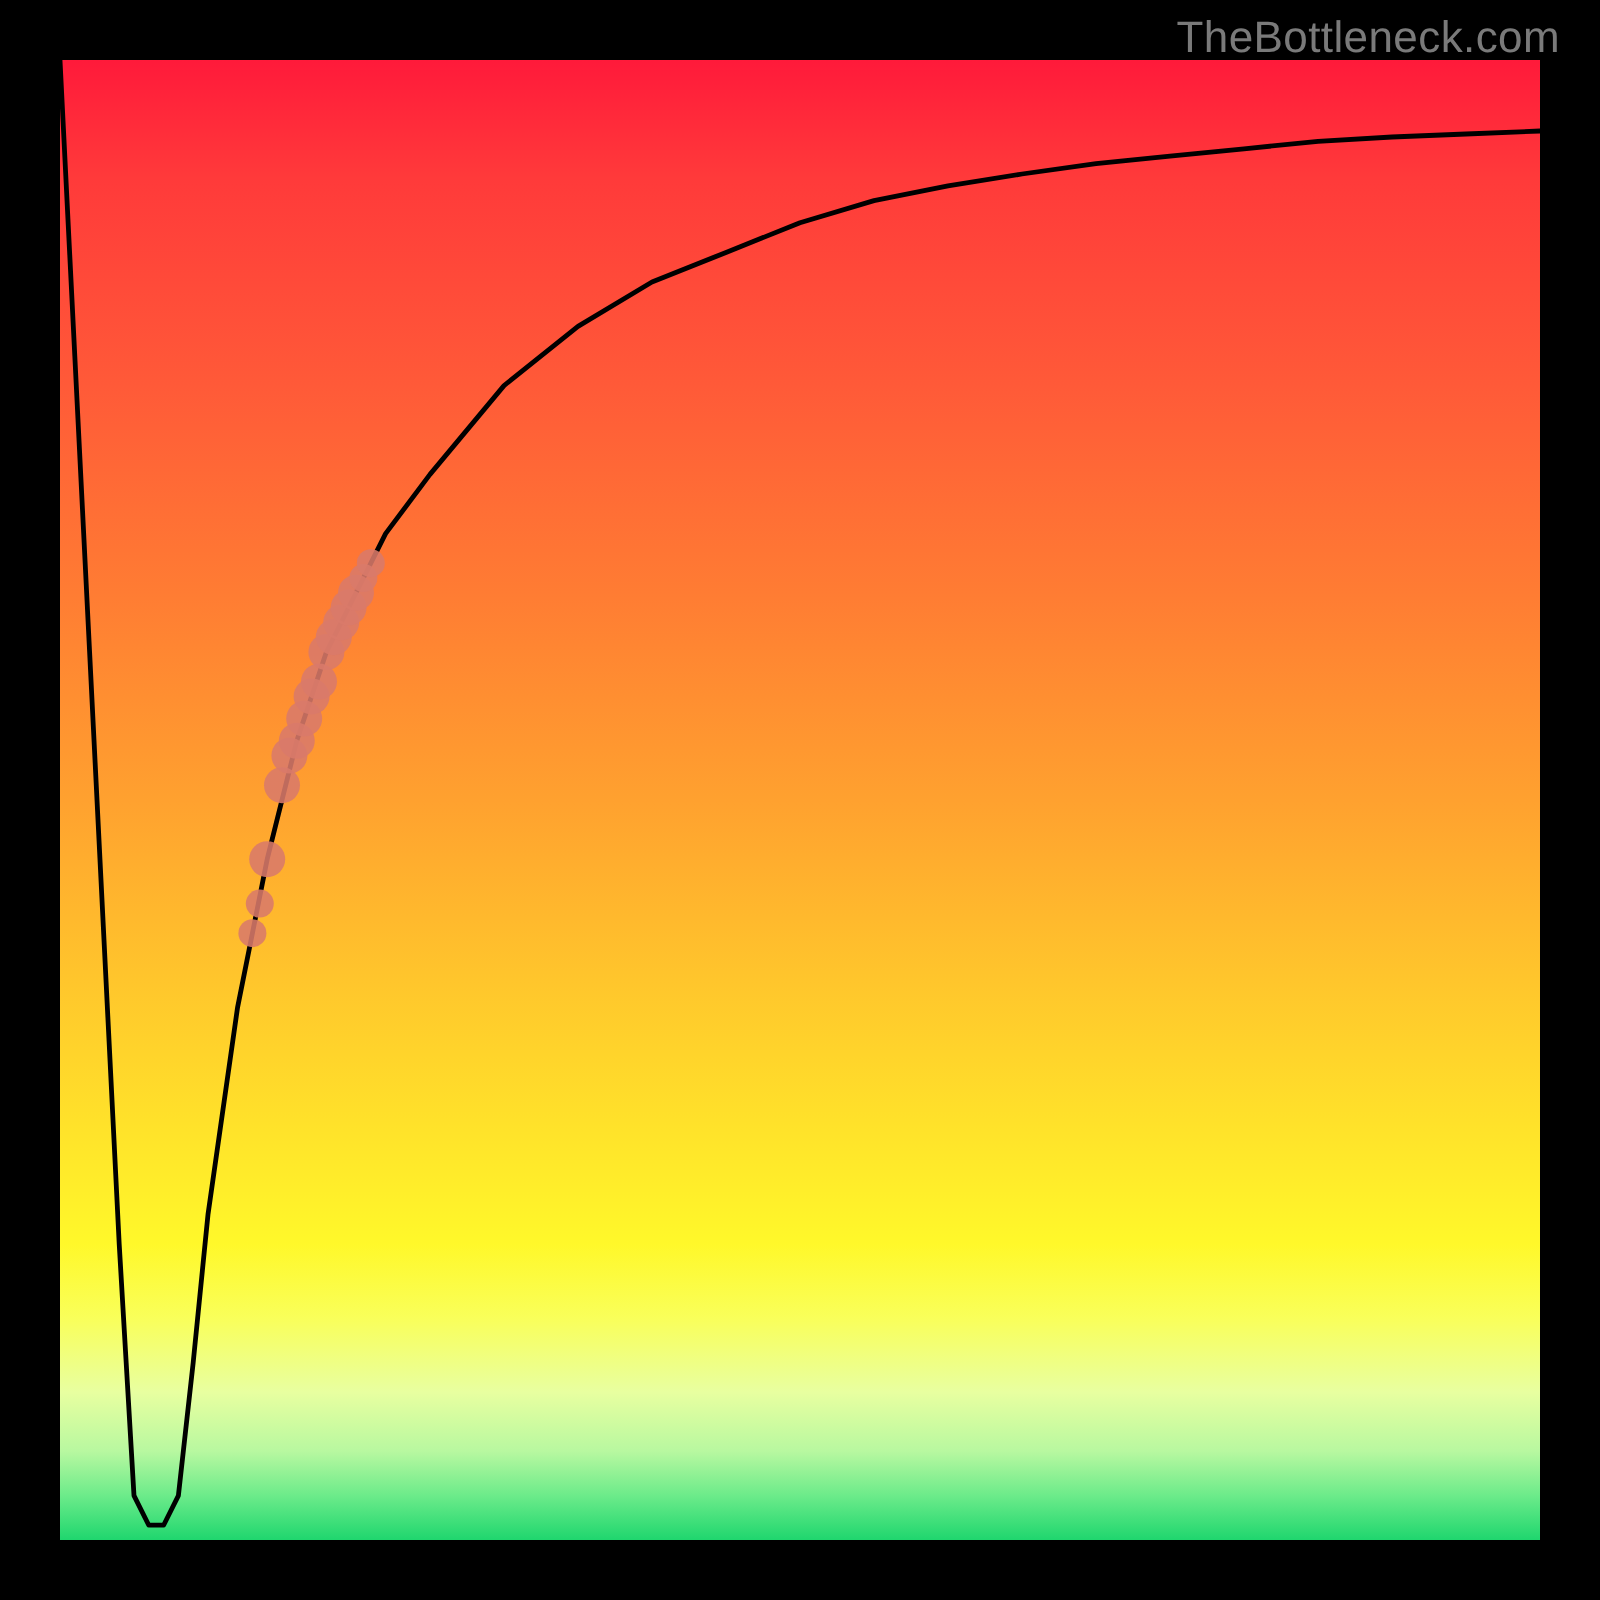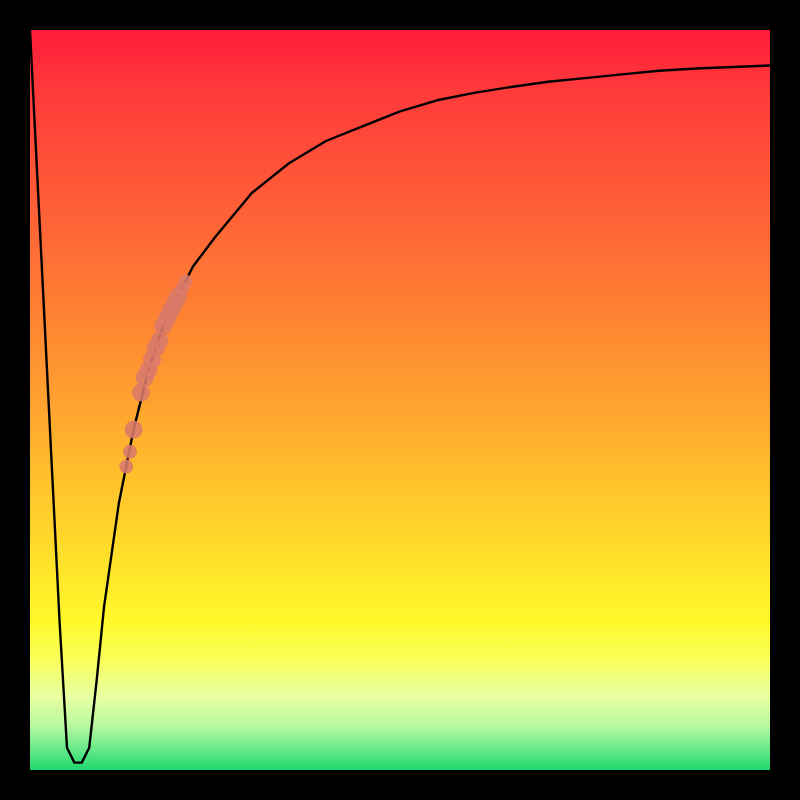--- a/index.html
+++ b/index.html
@@ -57,20 +57,21 @@
     top: 0;
     width: 740px;
     height: 740px;
     overflow: visible;
   }
 </style>
 </head>
 <body>
 
 <div class="frame">
+  <div class="watermark">TheBottleneck.com</div>
   <div class="plot-area">
     <svg class="curve" viewBox="0 0 740 740">
       <path id="main-curve" fill="none" stroke="#000" stroke-width="2.4" stroke-linejoin="round" stroke-linecap="round" d="M0.0 0.0 L7.4 148.0 L14.8 296.0 L22.2 444.0 L29.6 592.0 L37.0 717.8 L44.4 732.6 L51.8 732.6 L59.2 717.8 L66.6 651.2 L74.0 577.2 L88.8 473.6 L103.6 399.6 L118.4 340.4 L133.2 296.0 L148.0 266.4 L162.8 236.8 L185.0 207.2 L222.0 162.8 L259.0 133.2 L296.0 111.0 L333.0 96.2 L370.0 81.4 L407.0 70.3 L444.0 62.9 L481.0 57.0 L518.0 51.8 L555.0 48.1 L592.0 44.4 L629.0 40.7 L666.0 38.5 L703.0 37.0 L740.0 35.5"></path>
       <g id="scatter-group">
           <circle cx="96.2" cy="436.6" r="7" fill="#d97a6a" fill-opacity="0.88"></circle>
           <circle cx="99.9" cy="421.8" r="7" fill="#d97a6a" fill-opacity="0.88"></circle>
           <circle cx="103.6" cy="399.6" r="9" fill="#d97a6a" fill-opacity="0.88"></circle>
           <circle cx="111.0" cy="362.6" r="9" fill="#d97a6a" fill-opacity="0.88"></circle>
           <circle cx="114.7" cy="347.8" r="9" fill="#d97a6a" fill-opacity="0.88"></circle>
           <circle cx="118.4" cy="340.4" r="9" fill="#d97a6a" fill-opacity="0.88"></circle>

